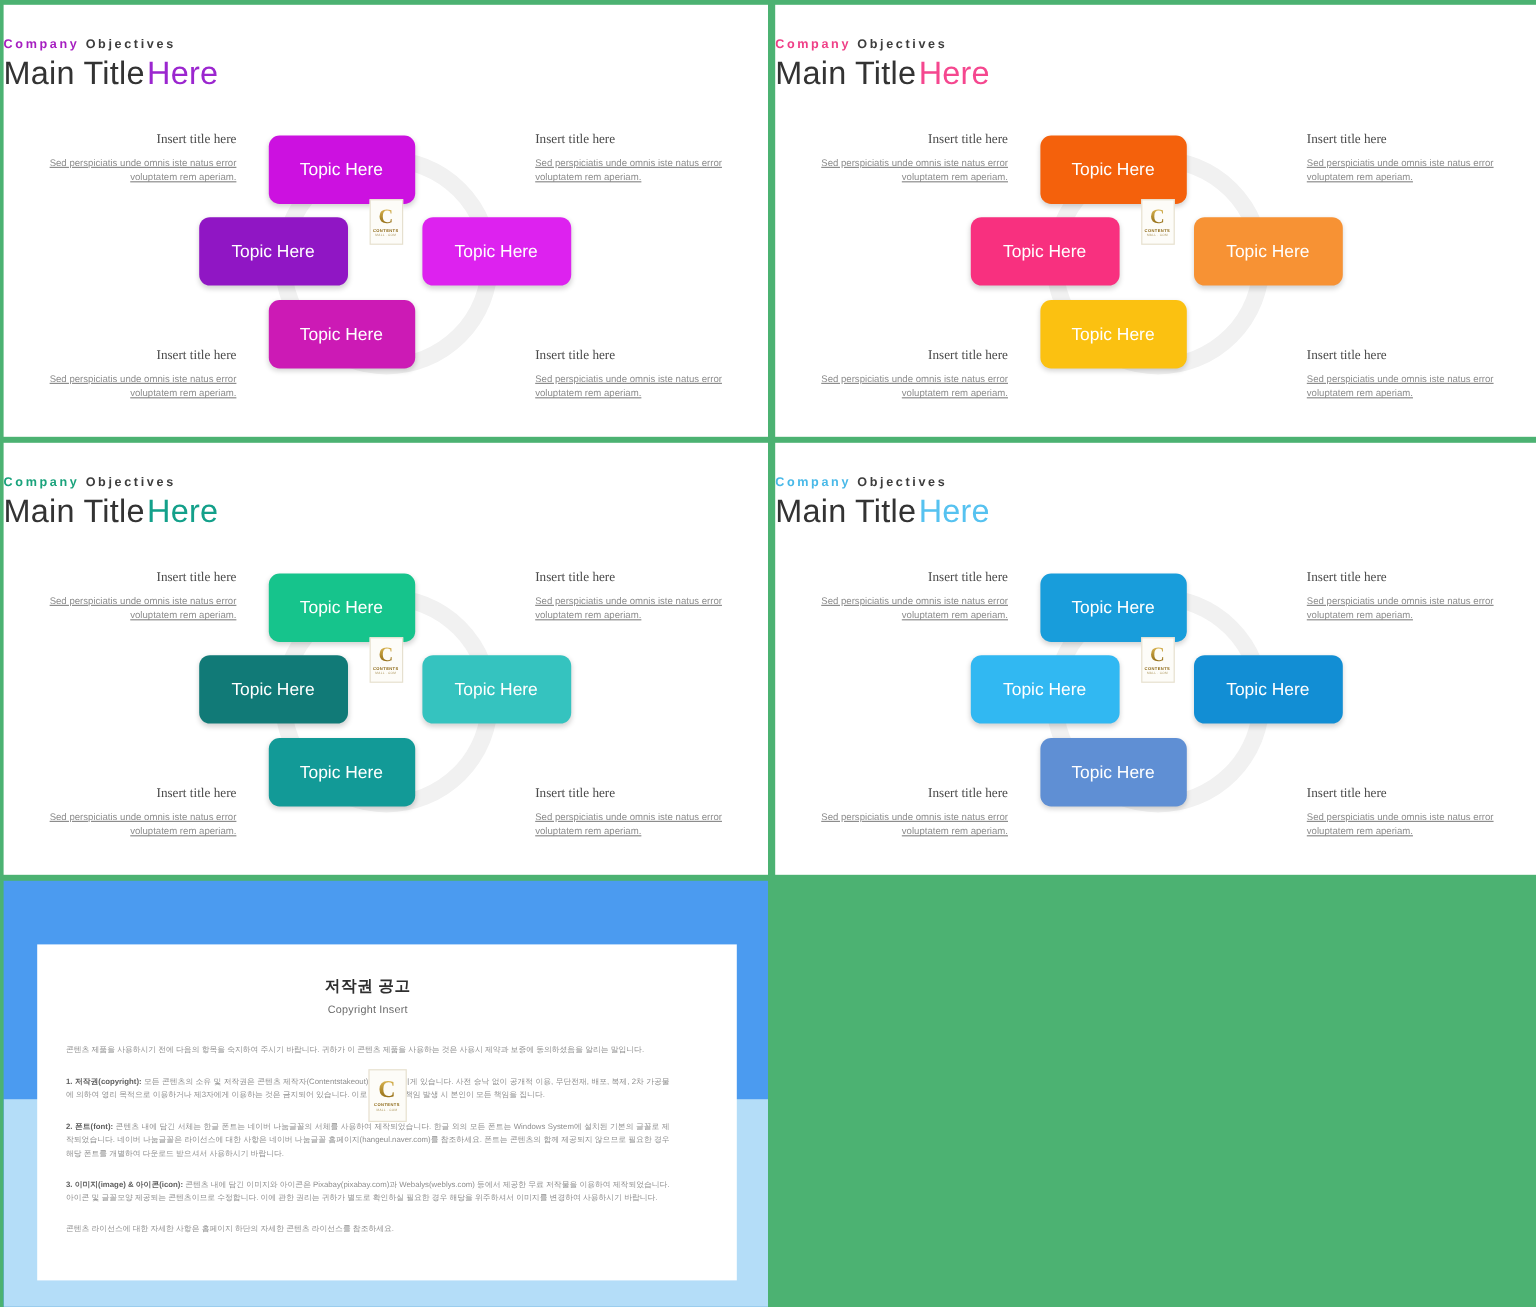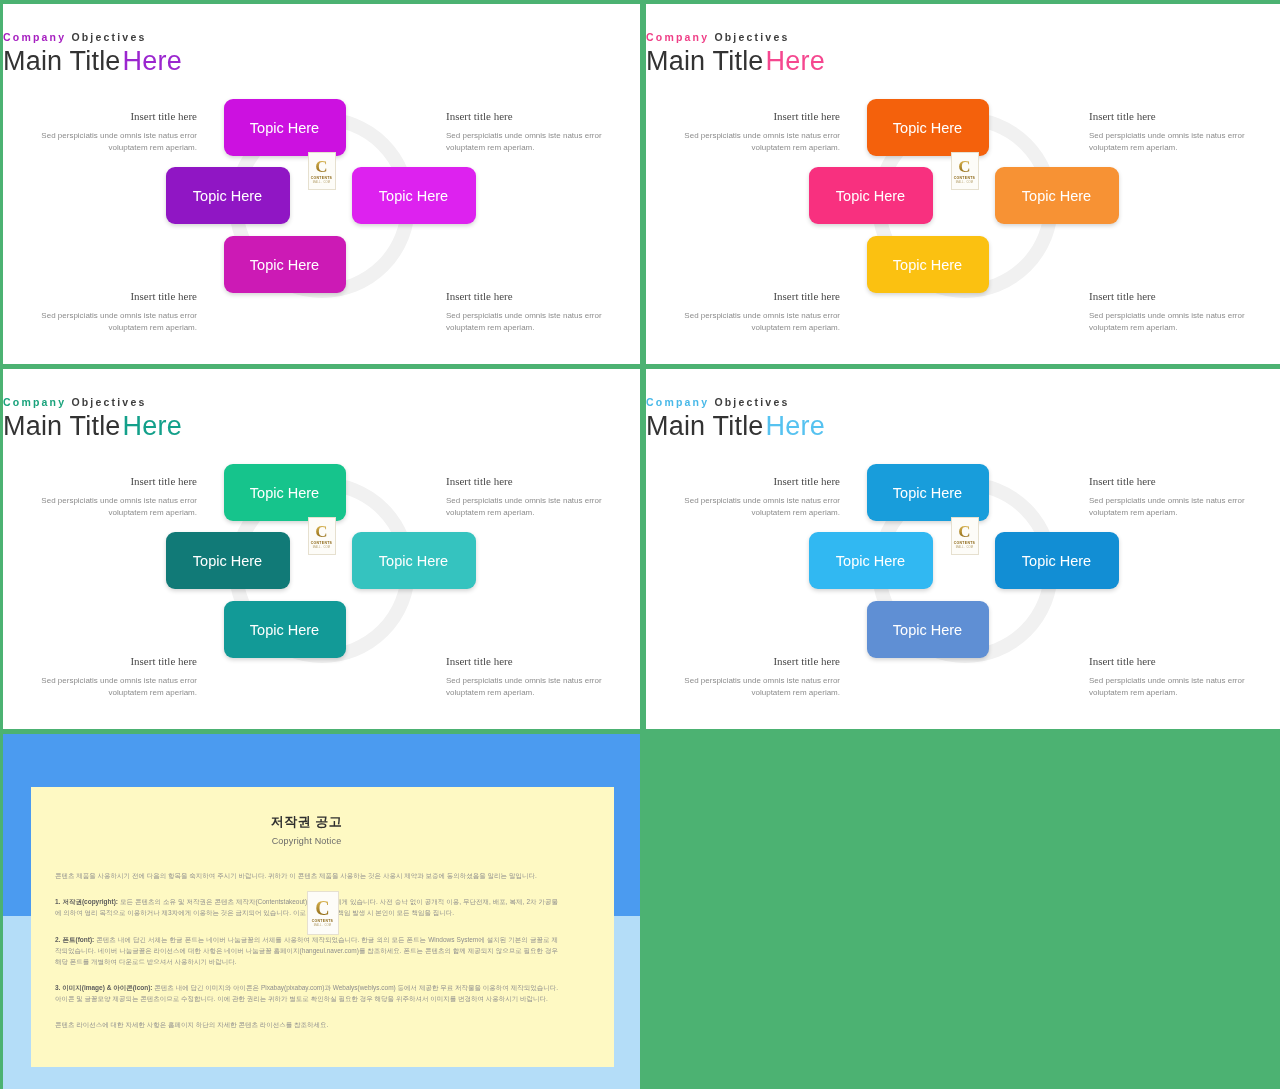--- a/index.html
+++ b/index.html
@@ -54,21 +54,21 @@
     color: #333333;
     letter-spacing: .2px;
     white-space: nowrap;
   }
   .main-title .accent { margin-left: 2px; }
 
   
   .diagram {
     position: absolute;
     left: 50%;
-    top: 93px;
+    top: 107px;
     width: 320px;
     height: 215px;
     transform: translateX(-50%);
   }
 
   .ring {
     position: absolute;
     left: 50%;
     top: 50%;
     width: 186px;
@@ -141,20 +141,21 @@
   .callout .ct {
     font-size: 11px;
     color: #4a4a4a;
     margin-bottom: 8px;
     font-family: Liberation Serif, serif;
   }
   .callout .cb {
     font-size: 8px;
     color: #8d8d8d;
     line-height: 1.55;
+    text-decoration: underline;
   }
   .callout.l { left: 18px; text-align: right; }
   .callout.r { right: 18px; text-align: left; }
   .callout.t { top: 106px; }
   .callout.b { top: 286px; }
 
   
   .p1 .eyebrow .ey-a { color: #a61fc0; }
   .p1 .main-title .accent { color: #9b26cf; }
   .p1 .tbox.top    { background: #cc11e0; }
@@ -195,21 +196,21 @@
     top: 182px;
     bottom: 0;
     background: #b4ddf8;
   }
   .paper {
     position: absolute;
     left: 28px;
     right: 26px;
     top: 53px;
     bottom: 27px;
-    background: #fef9c3;
+    background: #ffffff;
     z-index: 3;
     padding: 26px 56px 0 24px;
   }
   .doc-title {
     text-align: center;
     font-size: 13px;
     font-weight: bold;
     color: #2f2f2f;
     letter-spacing: .5px;
   }
@@ -392,21 +393,21 @@
         <div class="lt1">CONTENTS</div>
         <div class="lt2">MALL . COM</div>
       </div>
     </div>
   </div>
 
   <div class="copy-slide">
     <div class="band-bottom"></div>
     <div class="paper">
       <div class="doc-title">저작권 공고</div>
-      <div class="doc-sub">Copyright Notice</div>
+      <div class="doc-sub">Copyright Insert</div>
       <div class="doc-body">
         <p class="doc-p"><b></b><span>콘텐츠 제품을 사용하시기 전에 다음의 항목을 숙지하여 주시기 바랍니다. 귀하가 이 콘텐츠 제품을 사용하는 것은 사용시 제약과 보증에 동의하셨음을 알리는 말입니다.</span></p>
         <p class="doc-p"><b>1. 저작권(copyright):</b><span> 모든 콘텐츠의 소유 및 저작권은 콘텐츠 제작자(Contentstakeout)와 제작사에게 있습니다. 사전 승낙 없이 공개적 이용, 무단전재, 배포, 복제, 2차 가공물에 의하여 영리 목적으로 이용하거나 제3자에게 이용하는 것은 금지되어 있습니다. 이로 인한 법적 책임 발생 시 본인이 모든 책임을 집니다.</span></p>
         <p class="doc-p"><b>2. 폰트(font):</b><span> 콘텐츠 내에 담긴 서체는 한글 폰트는 네이버 나눔글꼴의 서체를 사용하여 제작되었습니다. 한글 외의 모든 폰트는 Windows System에 설치된 기본의 글꼴로 제작되었습니다. 네이버 나눔글꼴은 라이선스에 대한 사항은 네이버 나눔글꼴 홈페이지(hangeul.naver.com)를 참조하세요. 폰트는 콘텐츠의 함께 제공되지 않으므로 필요한 경우 해당 폰트를 개별하여 다운로드 받으셔서 사용하시기 바랍니다.</span></p>
         <p class="doc-p"><b>3. 이미지(image) &amp; 아이콘(icon):</b><span> 콘텐츠 내에 담긴 이미지와 아이콘은 Pixabay(pixabay.com)과 Webalys(weblys.com) 등에서 제공한 무료 저작물을 이용하여 제작되었습니다. 아이콘 및 글꼴모양 제공되는 콘텐츠이므로 수정합니다. 이에 관한 권리는 귀하가 별도로 확인하실 필요한 경우 해당을 위주하셔서 이미지를 변경하여 사용하시기 바랍니다.</span></p>
         <p class="doc-p"><b></b><span>콘텐츠 라이선스에 대한 자세한 사항은 홈페이지 하단의 자세한 콘텐츠 라이선스를 참조하세요.</span></p>
       </div>
       <div class="logo-mark">
         <div class="gl">C</div>
         <div class="lt1">CONTENTS</div>

